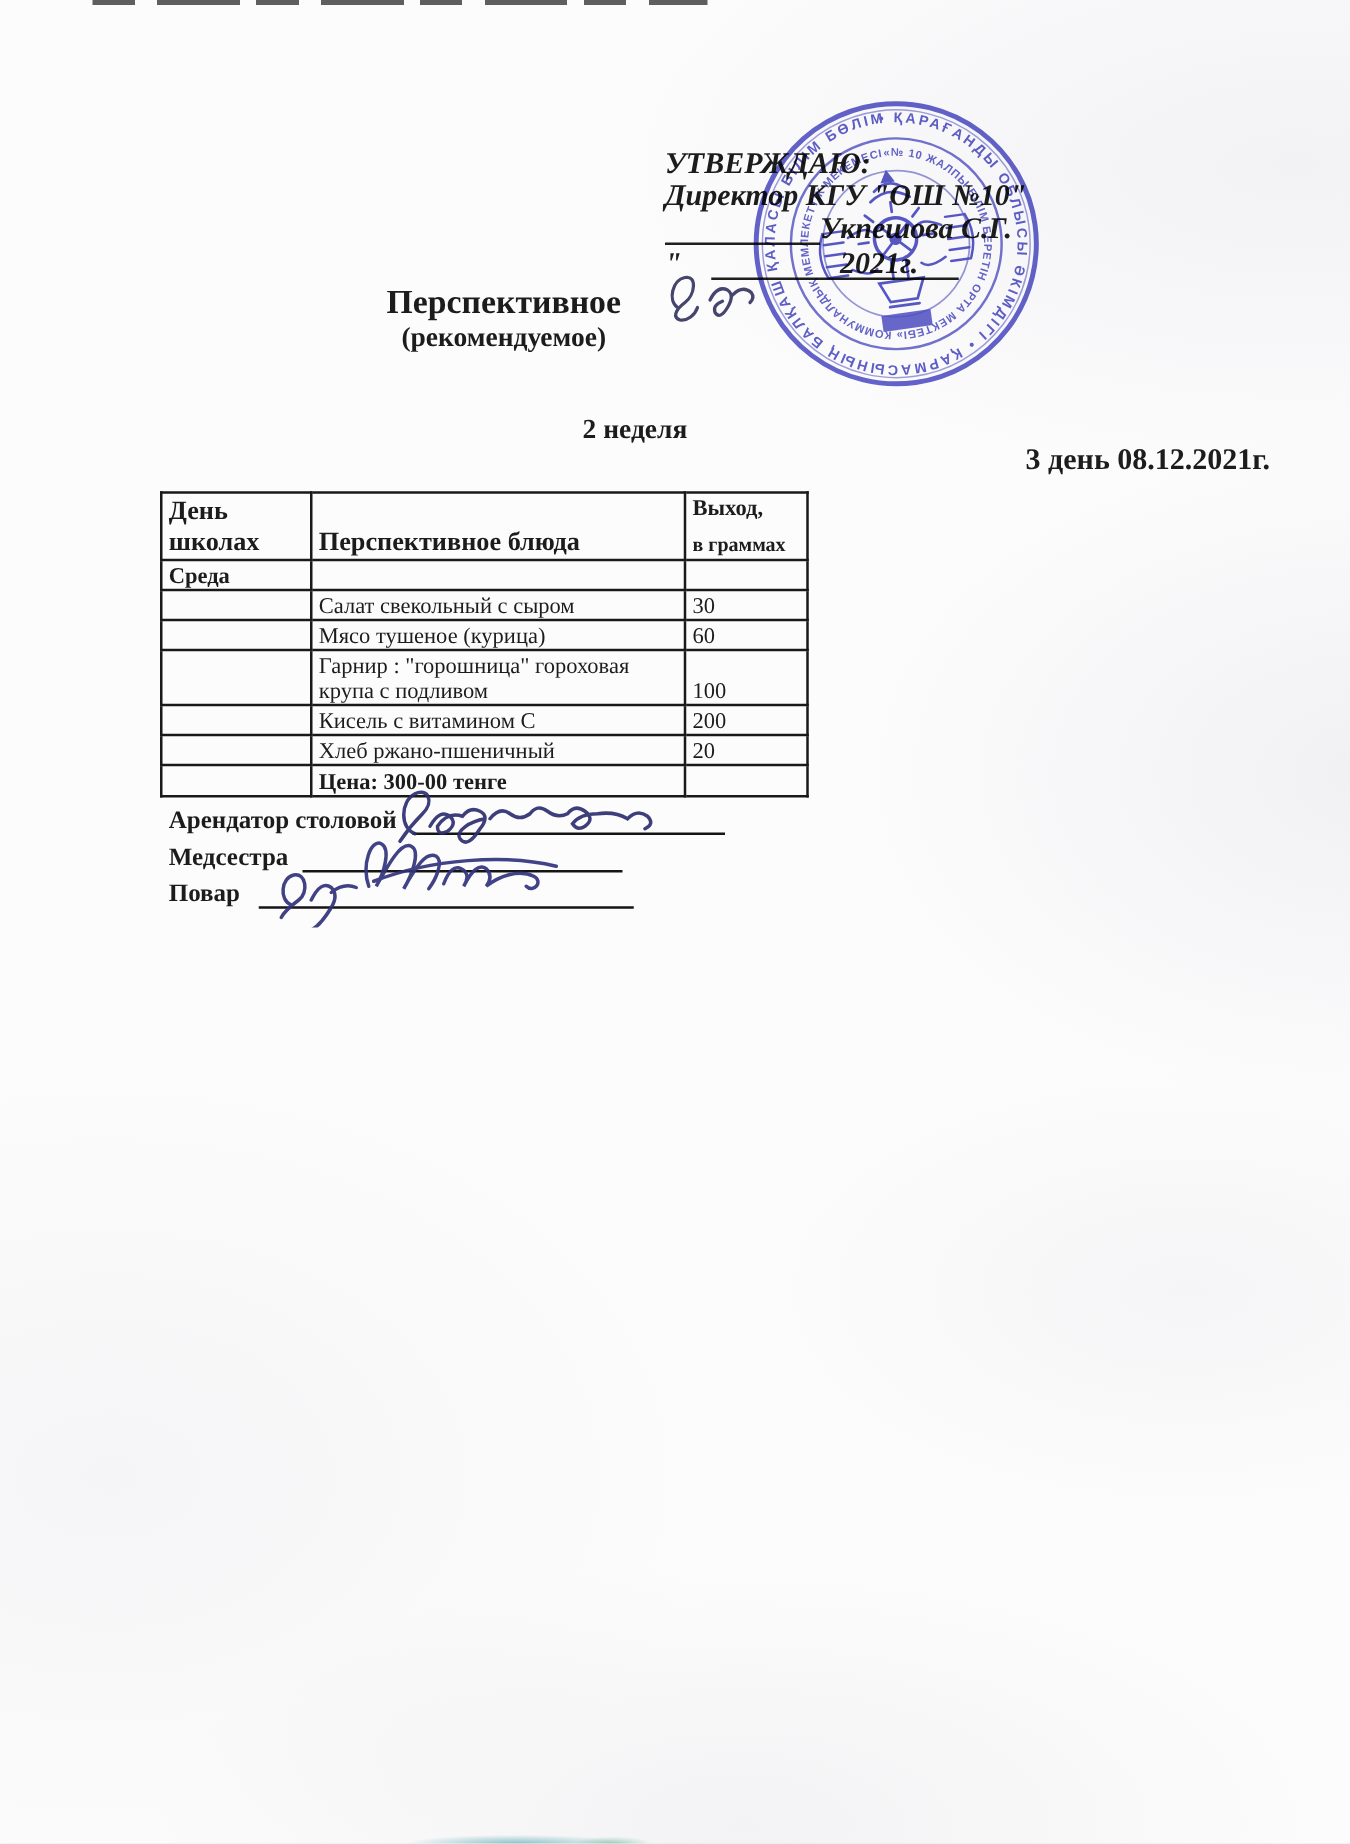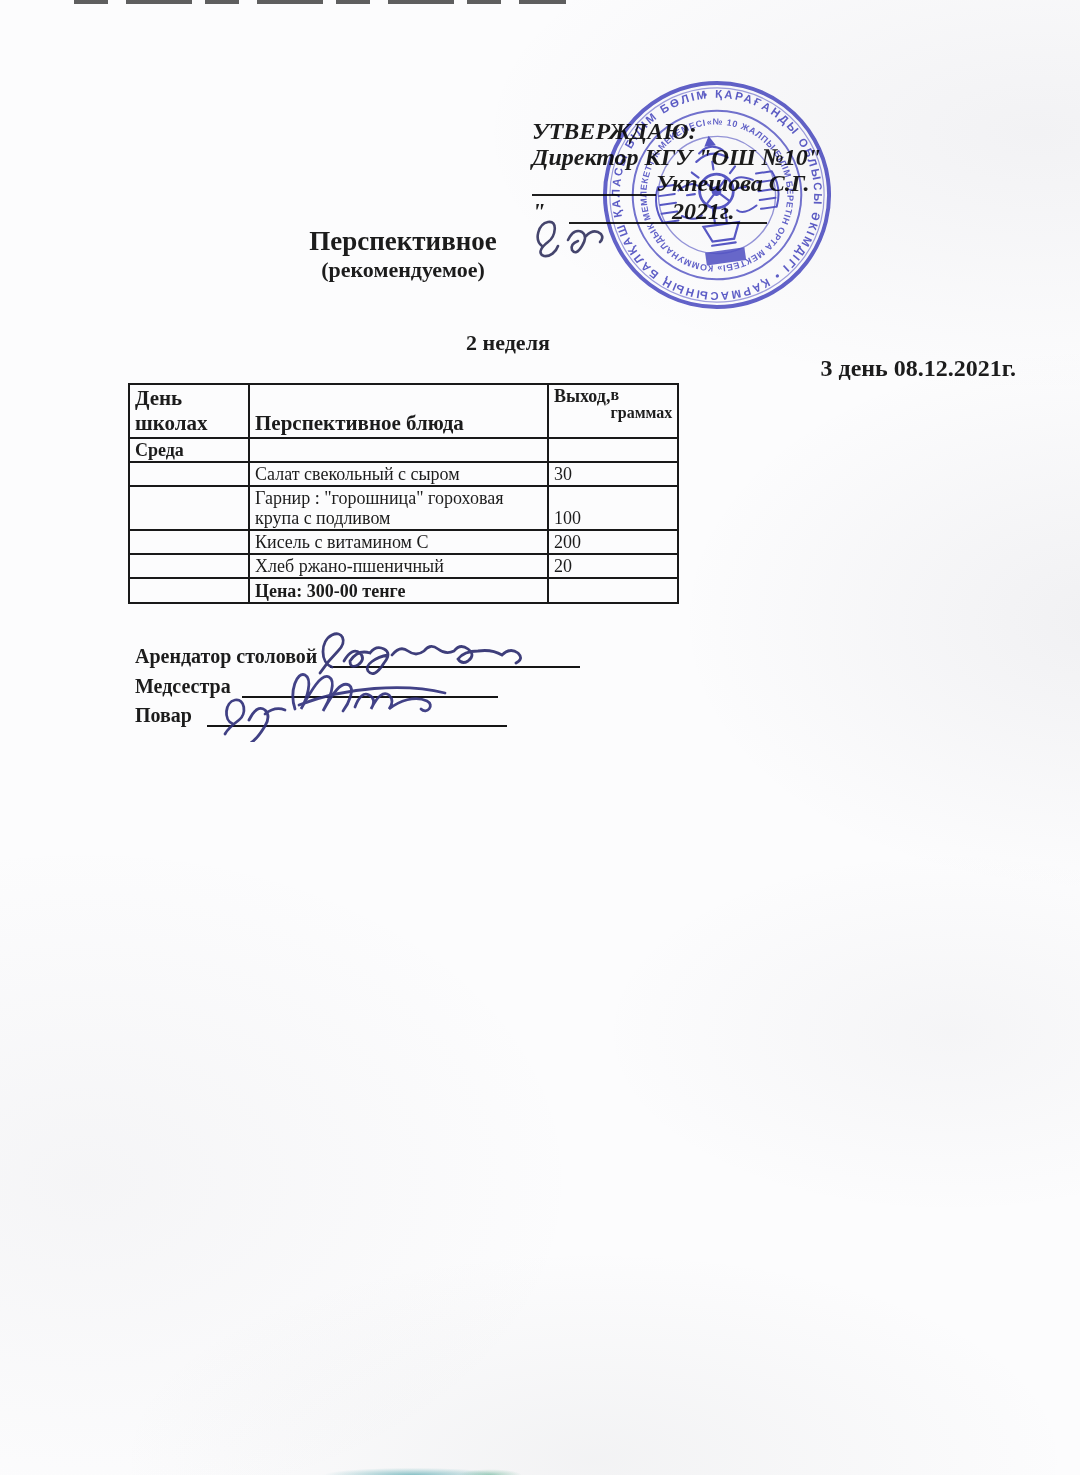--- a/index.html
+++ b/index.html
@@ -40,29 +40,29 @@
   
   .stamp{position:absolute;left:598px;top:76px;width:238px;height:238px;transform:rotate(-8deg);mix-blend-mode:multiply;opacity:.93;}
   
   .title-wrap{position:absolute;left:53px;top:226px;width:700px;text-align:center;}
   .title-main{font-size:27px;font-weight:bold;line-height:30px;}
   .title-sub{font-size:22px;font-weight:bold;line-height:28px;}
   .paragraph{position:absolute;left:133px;top:281px;width:734px;font-size:19.5px;font-weight:bold;line-height:30px;}
   .week-line{position:absolute;left:0;top:330px;width:1016px;text-align:center;font-size:22px;font-weight:bold;}
   .day-line{position:absolute;left:0;top:355px;width:1016px;text-align:right;font-size:24px;font-weight:bold;}
   
-  table.menu{position:absolute;left:128px;top:383px;border-collapse:collapse;table-layout:fixed;background:transparent;}
+  table.menu{position:absolute;left:128px;top:393px;border-collapse:collapse;table-layout:fixed;background:transparent;}
   table.menu td,table.menu th{border:2px solid #191919;padding:1px 5px;font-size:18px;text-align:left;overflow:hidden;}
   col.c1{width:120px;} col.c2{width:299px;} col.c3{width:98px;}
   tr.hdr{height:53px;}
   tr.hdr th{font-weight:bold;vertical-align:top;}
   .hdr-col1{display:flex;flex-direction:column;justify-content:space-between;height:50px;font-size:21px;}
   .hdr-col2{display:flex;flex-direction:column;justify-content:flex-end;height:50px;font-size:21px;}
   .hdr-col3a{font-size:18px;}
-  .hdr-col3{display:flex;flex-direction:row;justify-content:space-between;height:50px;}
+  .hdr-col3{display:flex;flex-direction:column;justify-content:space-between;height:50px;}
   .hdr-col3b{font-size:16px;}
   tr.r-sm{height:21px;} tr.r-big{height:42px;} tr.r-price{height:25px;margin-top:37px;}
   td.day-cell{font-weight:bold;}
   td.val-cell{vertical-align:bottom;}
   td.price-cell{font-weight:bold;}
   table.menu td{line-height:20px;}
   
   .sign-block{position:absolute;left:135px;top:645px;width:520px;font-weight:bold;font-size:20px;}
   .sign-row{position:absolute;white-space:nowrap;}
   .sign-row .lbl{display:inline-block;vertical-align:bottom;}
@@ -178,20 +178,25 @@
     <tr class="r-sm">
       <td class="day-cell">Среда</td>
       <td></td>
       <td></td>
     </tr>
     <tr class="r-sm">
       <td></td>
       <td>Салат свекольный с сыром</td>
       <td>30</td>
     </tr>
+    <tr class="r-sm">
+      <td></td>
+      <td>Мясо тушеное (курица)</td>
+      <td>60</td>
+    </tr>
     <tr class="r-big">
       <td></td>
       <td>Гарнир : "горошница" гороховая крупа с подливом</td>
       <td class="val-cell">100</td>
     </tr>
     <tr class="r-sm">
       <td></td>
       <td>Кисель с витамином С</td>
       <td>200</td>
     </tr>

